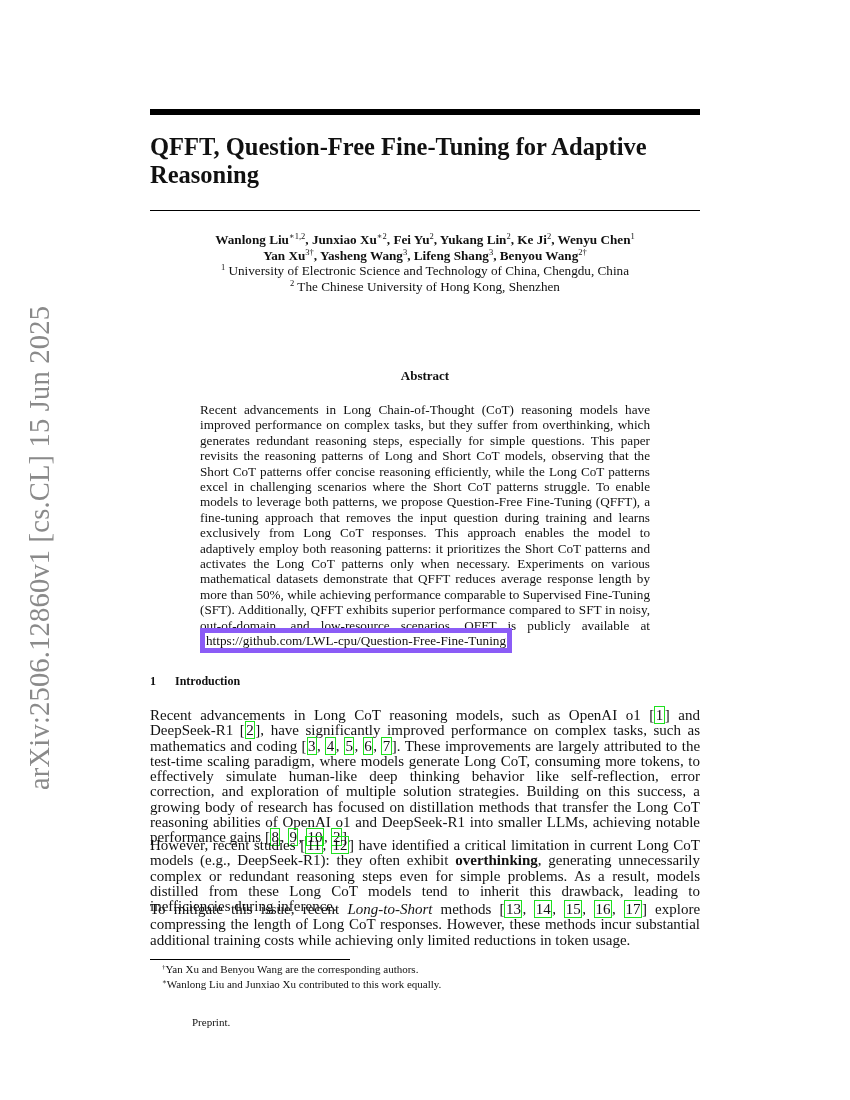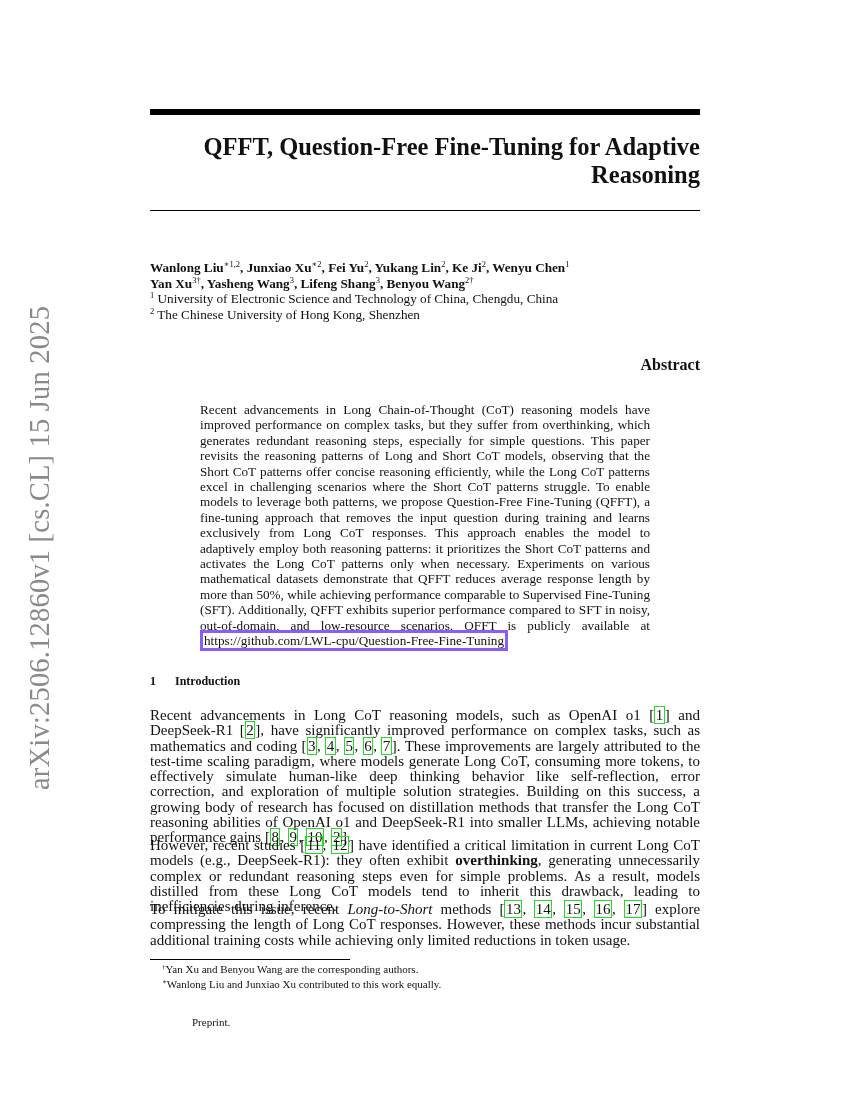--- a/index.html
+++ b/index.html
@@ -1,34 +1,34 @@
 <!DOCTYPE html>
 <html><head>
 <meta charset="utf-8">
 <style>
   html, body { margin:0; padding:0; background:#ffffff; }
   body { width:850px; height:1100px; position:relative; overflow:hidden;
          font-family:"Liberation Serif", "DejaVu Serif", serif; color:#111; }
   .rule-top { position:absolute; left:150px; top:109px; width:550px; height:6px; background:#000; }
   .rule-bottom { position:absolute; left:150px; top:210px; width:550px; height:1px; background:#000; }
-  .title { position:absolute; left:150px; top:133px; width:550px; text-align:right;
+  .title { position:absolute; left:150px; top:133px; width:550px; text-align:left;
            font-weight:bold; font-size:24.5px; line-height:28px; }
-  .authors { position:absolute; left:150px; top:260px; width:550px; 
+  .authors { position:absolute; left:150px; top:232px; width:550px; text-align:center;
              font-size:13.2px; line-height:15.6px; }
   .authors .names { font-weight:bold; }
   .authors sup { font-size:8.5px; font-weight:normal; vertical-align:5px; line-height:0; }
   .side-stamp { position:absolute; left:20px; top:790px; width:480px; height:40px;
                 transform-origin:0 0; transform:rotate(-90deg);
                 font-size:28.5px; color:#8a8a8a; white-space:nowrap; line-height:40px;
                 letter-spacing:0.2px; }
-  .abstract-head { position:absolute; left:150px; top:356px; width:550px; text-align:right;
-                   font-weight:bold; font-size:16px; }
+  .abstract-head { position:absolute; left:150px; top:368px; width:550px; text-align:center;
+                   font-weight:bold; font-size:13px; }
   .abstract { position:absolute; left:200px; top:402px; width:450px;
               font-size:13.2px; line-height:15.4px; text-align:justify; }
-  .url-box { border:3px solid #8b5cf6; padding:0 1px; }
+  .url-box { border:5px solid #8b5cf6; padding:0 1px; }
   .section-head { position:absolute; left:150px; top:674px; font-weight:bold; font-size:12px; }
   .section-head .num { display:inline-block; width:25px; }
   .body-text { position:absolute; left:150px; width:550px; font-size:15px;
                line-height:15.3px; text-align:justify; }
   .p1 { top:708px; }
   .p2 { top:838px; }
   .p3 { top:902px; }
   .cite { border:1px solid #1ee01e; padding:0 0.5px; }
   .fn-rule { position:absolute; left:150px; top:959px; width:200px; height:1px; background:#000; }
   .footnotes { position:absolute; left:162px; top:962px; font-size:11px; line-height:14.5px; }

